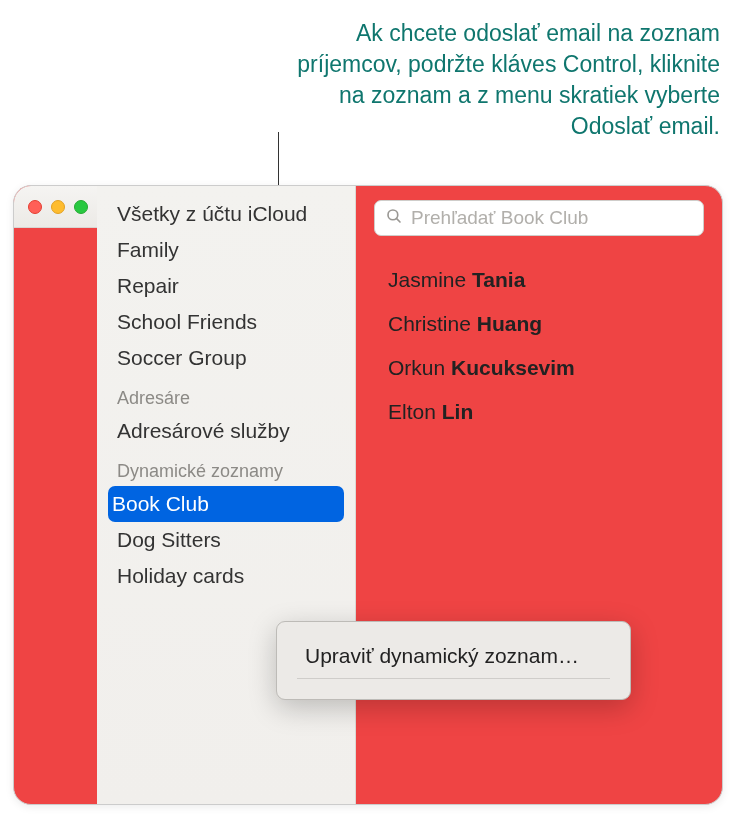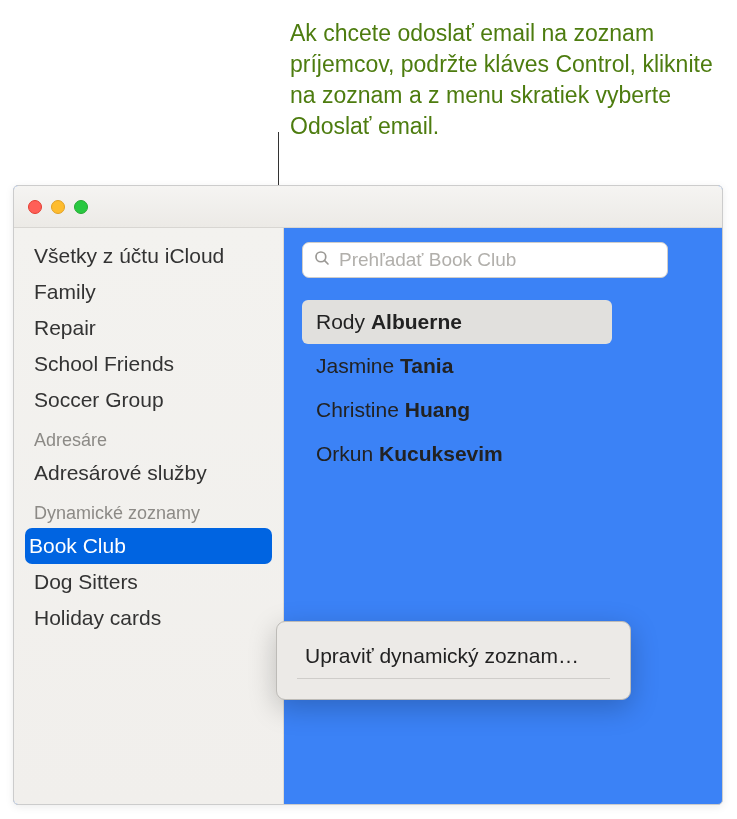--- a/index.html
+++ b/index.html
@@ -11,21 +11,22 @@
       overflow: hidden;
       position: relative;
     }
     .annotation {
       position: absolute;
       top: 18px;
       left: 290px;
       width: 430px;
       font-size: 23px;
       line-height: 1.35;
-      color: #4d7c0f;
+      color: #0f766e;
+      text-align: right;
     }
     .callout-line-v {
       position: absolute;
       left: 278px;
       top: 132px;
       width: 1px;
       height: 520px;
       background: #333;
     }
     .callout-line-h {
@@ -36,24 +37,24 @@
       width: 4px;
       background: #333;
     }
     .app-window {
       position: absolute;
       top: 185px;
       left: 13px;
       width: 710px;
       height: 620px;
       border: 1px solid #ccc;
-      border-radius: 5px;
-      background: #3b82f6;
-      display: flex;
-      flex-direction: column;
+      border-radius: 18px;
+      background: #ef4444;
+      display: flex;
+      flex-direction: row;
       overflow: hidden;
       box-shadow: 0 2px 8px rgba(0,0,0,0.08);
     }
     .titlebar {
       height: 42px;
       background: linear-gradient(#f5f4f2, #eceae6);
       border-bottom: 1px solid #d8d6d2;
       display: flex;
       align-items: center;
       padding-left: 14px;
@@ -99,21 +100,21 @@
       margin: 0 11px;
       padding-left: 4px;
     }
 
     .main-pane {
       flex: 1;
       padding: 14px 18px;
       position: relative;
     }
     .search-box {
-      width: 366px;
+      width: 330px;
       height: 36px;
       border: 1px solid #cfcdca;
       border-radius: 7px;
       display: flex;
       align-items: center;
       padding: 0 10px;
       background: #fff;
       margin-bottom: 22px;
     }
     .search-icon {
@@ -211,35 +212,35 @@
         <span class="search-icon">
           <svg width="18" height="18" viewBox="0 0 24 24" fill="none" stroke="#9a9894" stroke-width="2.2" stroke-linecap="round">
               <circle cx="10.5" cy="10.5" r="6.5"></circle>
               <line x1="20" y1="20" x2="15.2" y2="15.2"></line>
             </svg>
         </span>
         <input class="search-input" type="text" placeholder="Prehľadať Book Club" style="">
       </div>
 
       <div class="contact-list">
-        <div class="contact-row selected">
-          <span class="first">Rody</span>
-          <span class="last">Albuerne</span>
-        </div>
         <div class="contact-row">
           <span class="first">Jasmine</span>
           <span class="last">Tania</span>
         </div>
         <div class="contact-row">
           <span class="first">Christine</span>
           <span class="last">Huang</span>
         </div>
         <div class="contact-row">
           <span class="first">Orkun</span>
           <span class="last">Kucuksevim</span>
+        </div>
+        <div class="contact-row">
+          <span class="first">Elton</span>
+          <span class="last">Lin</span>
         </div>
       </div>
     </div>
   </div>
 
   <div class="context-menu">
     <div class="menu-item">Upraviť dynamický zoznam…</div>
     <div class="menu-divider"></div>
   </div>
 </div>

